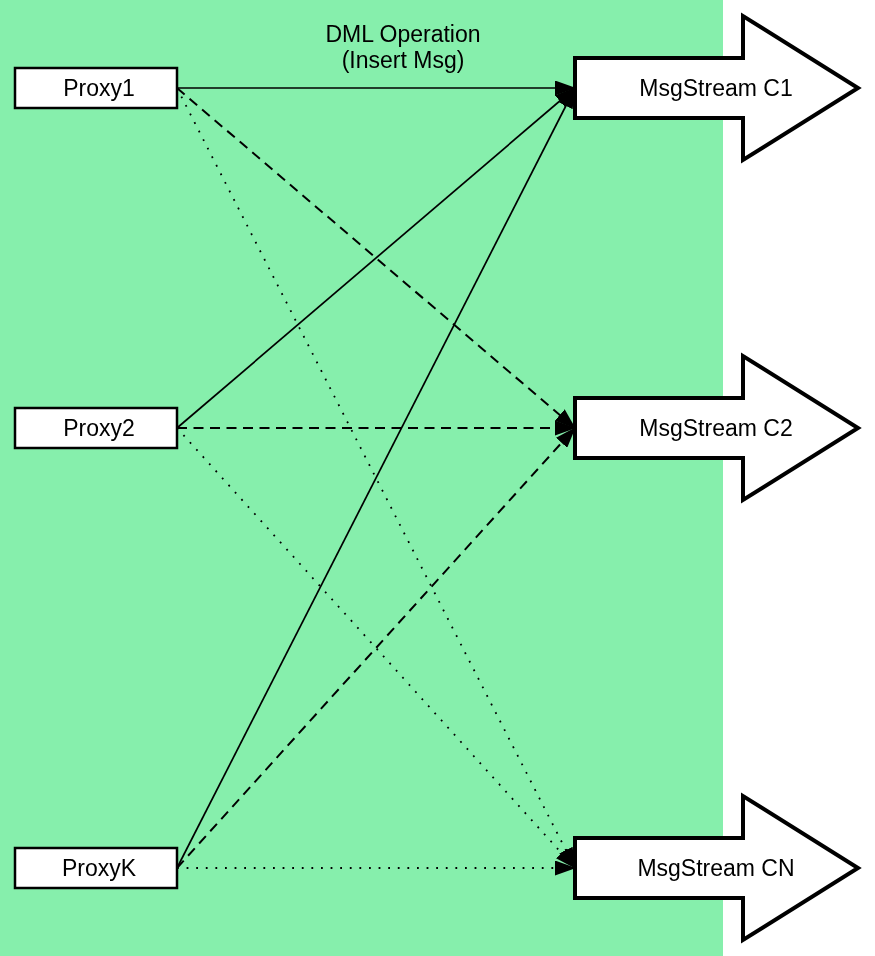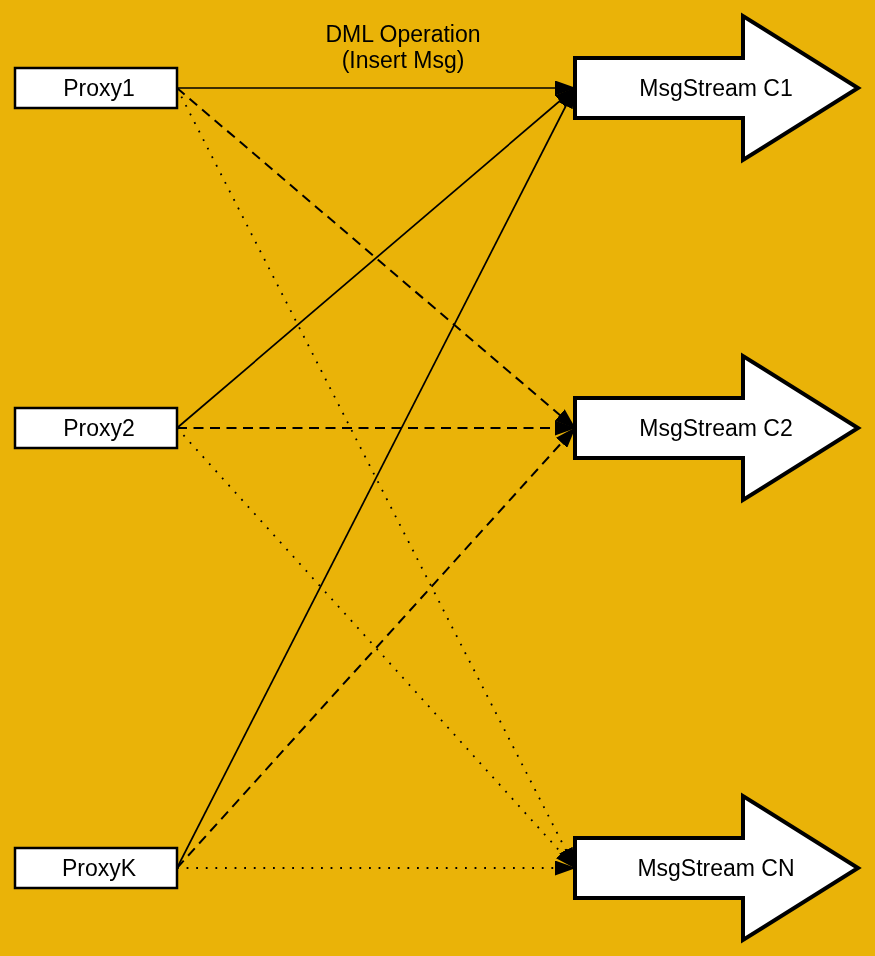--- a/index.html
+++ b/index.html
@@ -4,24 +4,24 @@
 <style>
   html, body {
     margin: 0;
     padding: 0;
     background: #ffffff;
     width: 875px;
     height: 956px;
     overflow: hidden;
   }
   #stage {
-    width: 875px;
+    width: 723px;
     height: 956px;
     position: relative;
-    background: #eab308;
+    background: #86efac;
   }
   svg { display: block; }
   .label {
     font-family: "Liberation Sans", sans-serif;
     font-size: 23px;
     fill: #000000;
   }
   .center { text-anchor: middle; }
   .proxy-box {
     fill: #ffffff;

